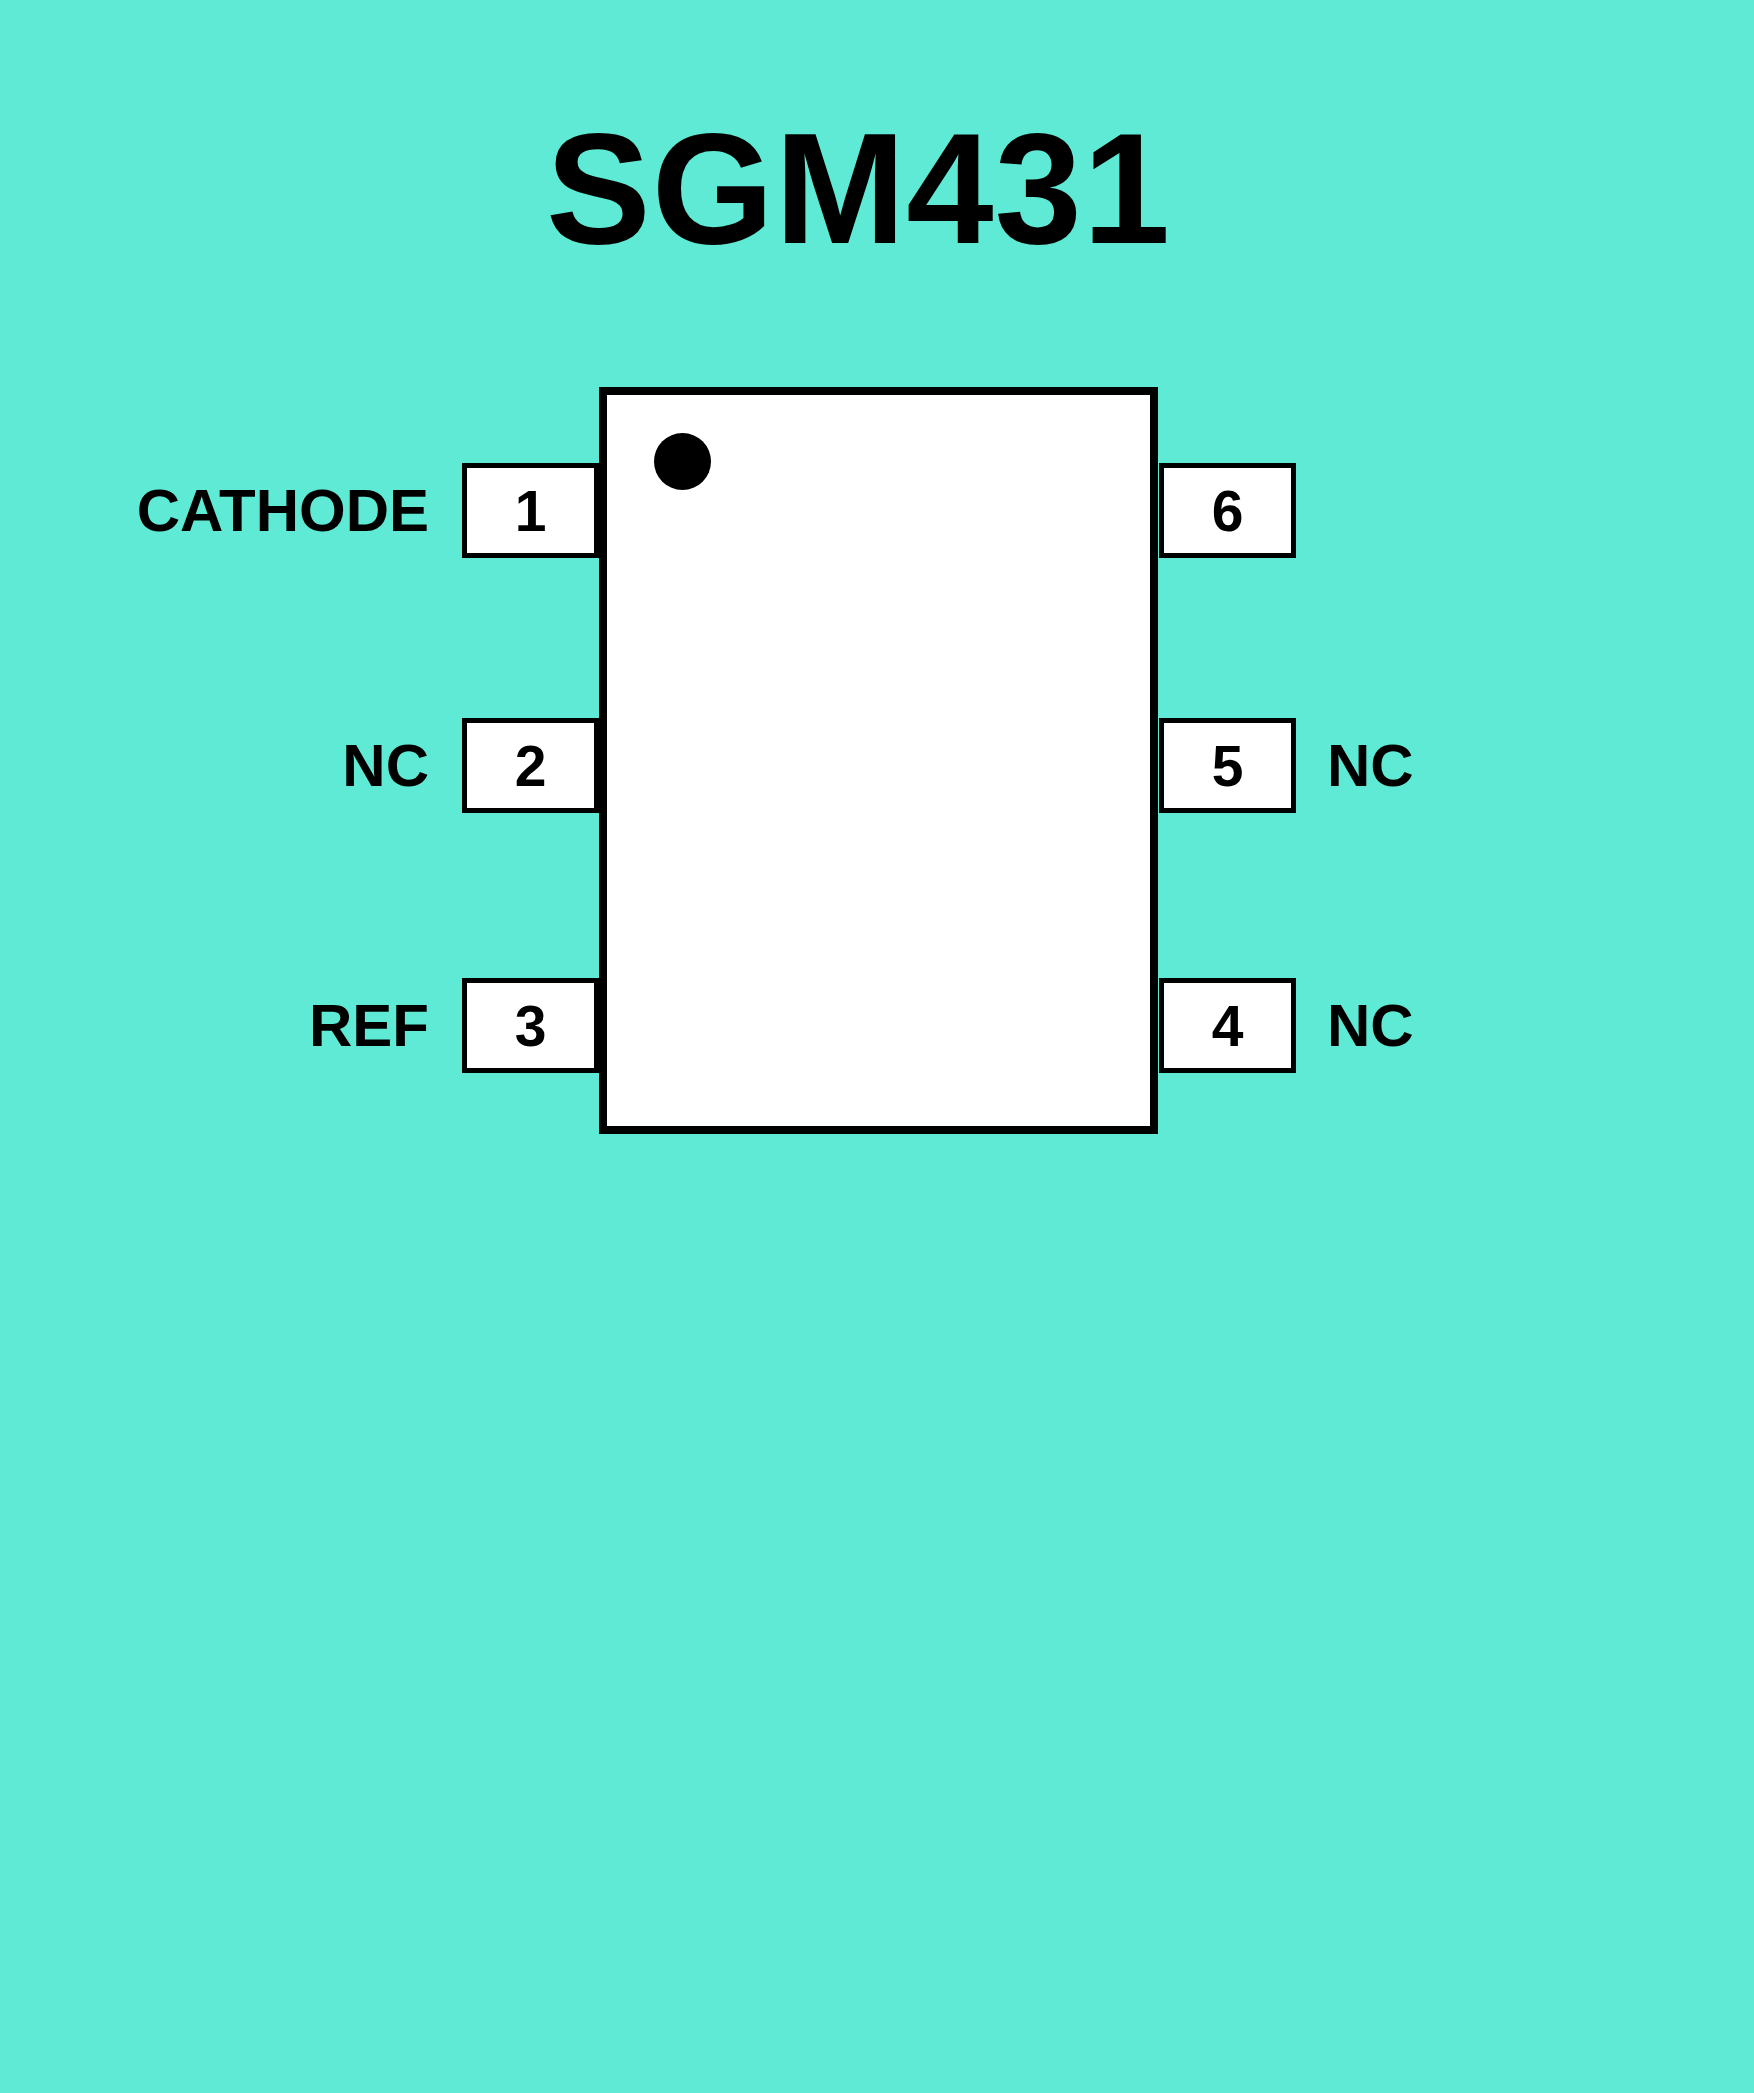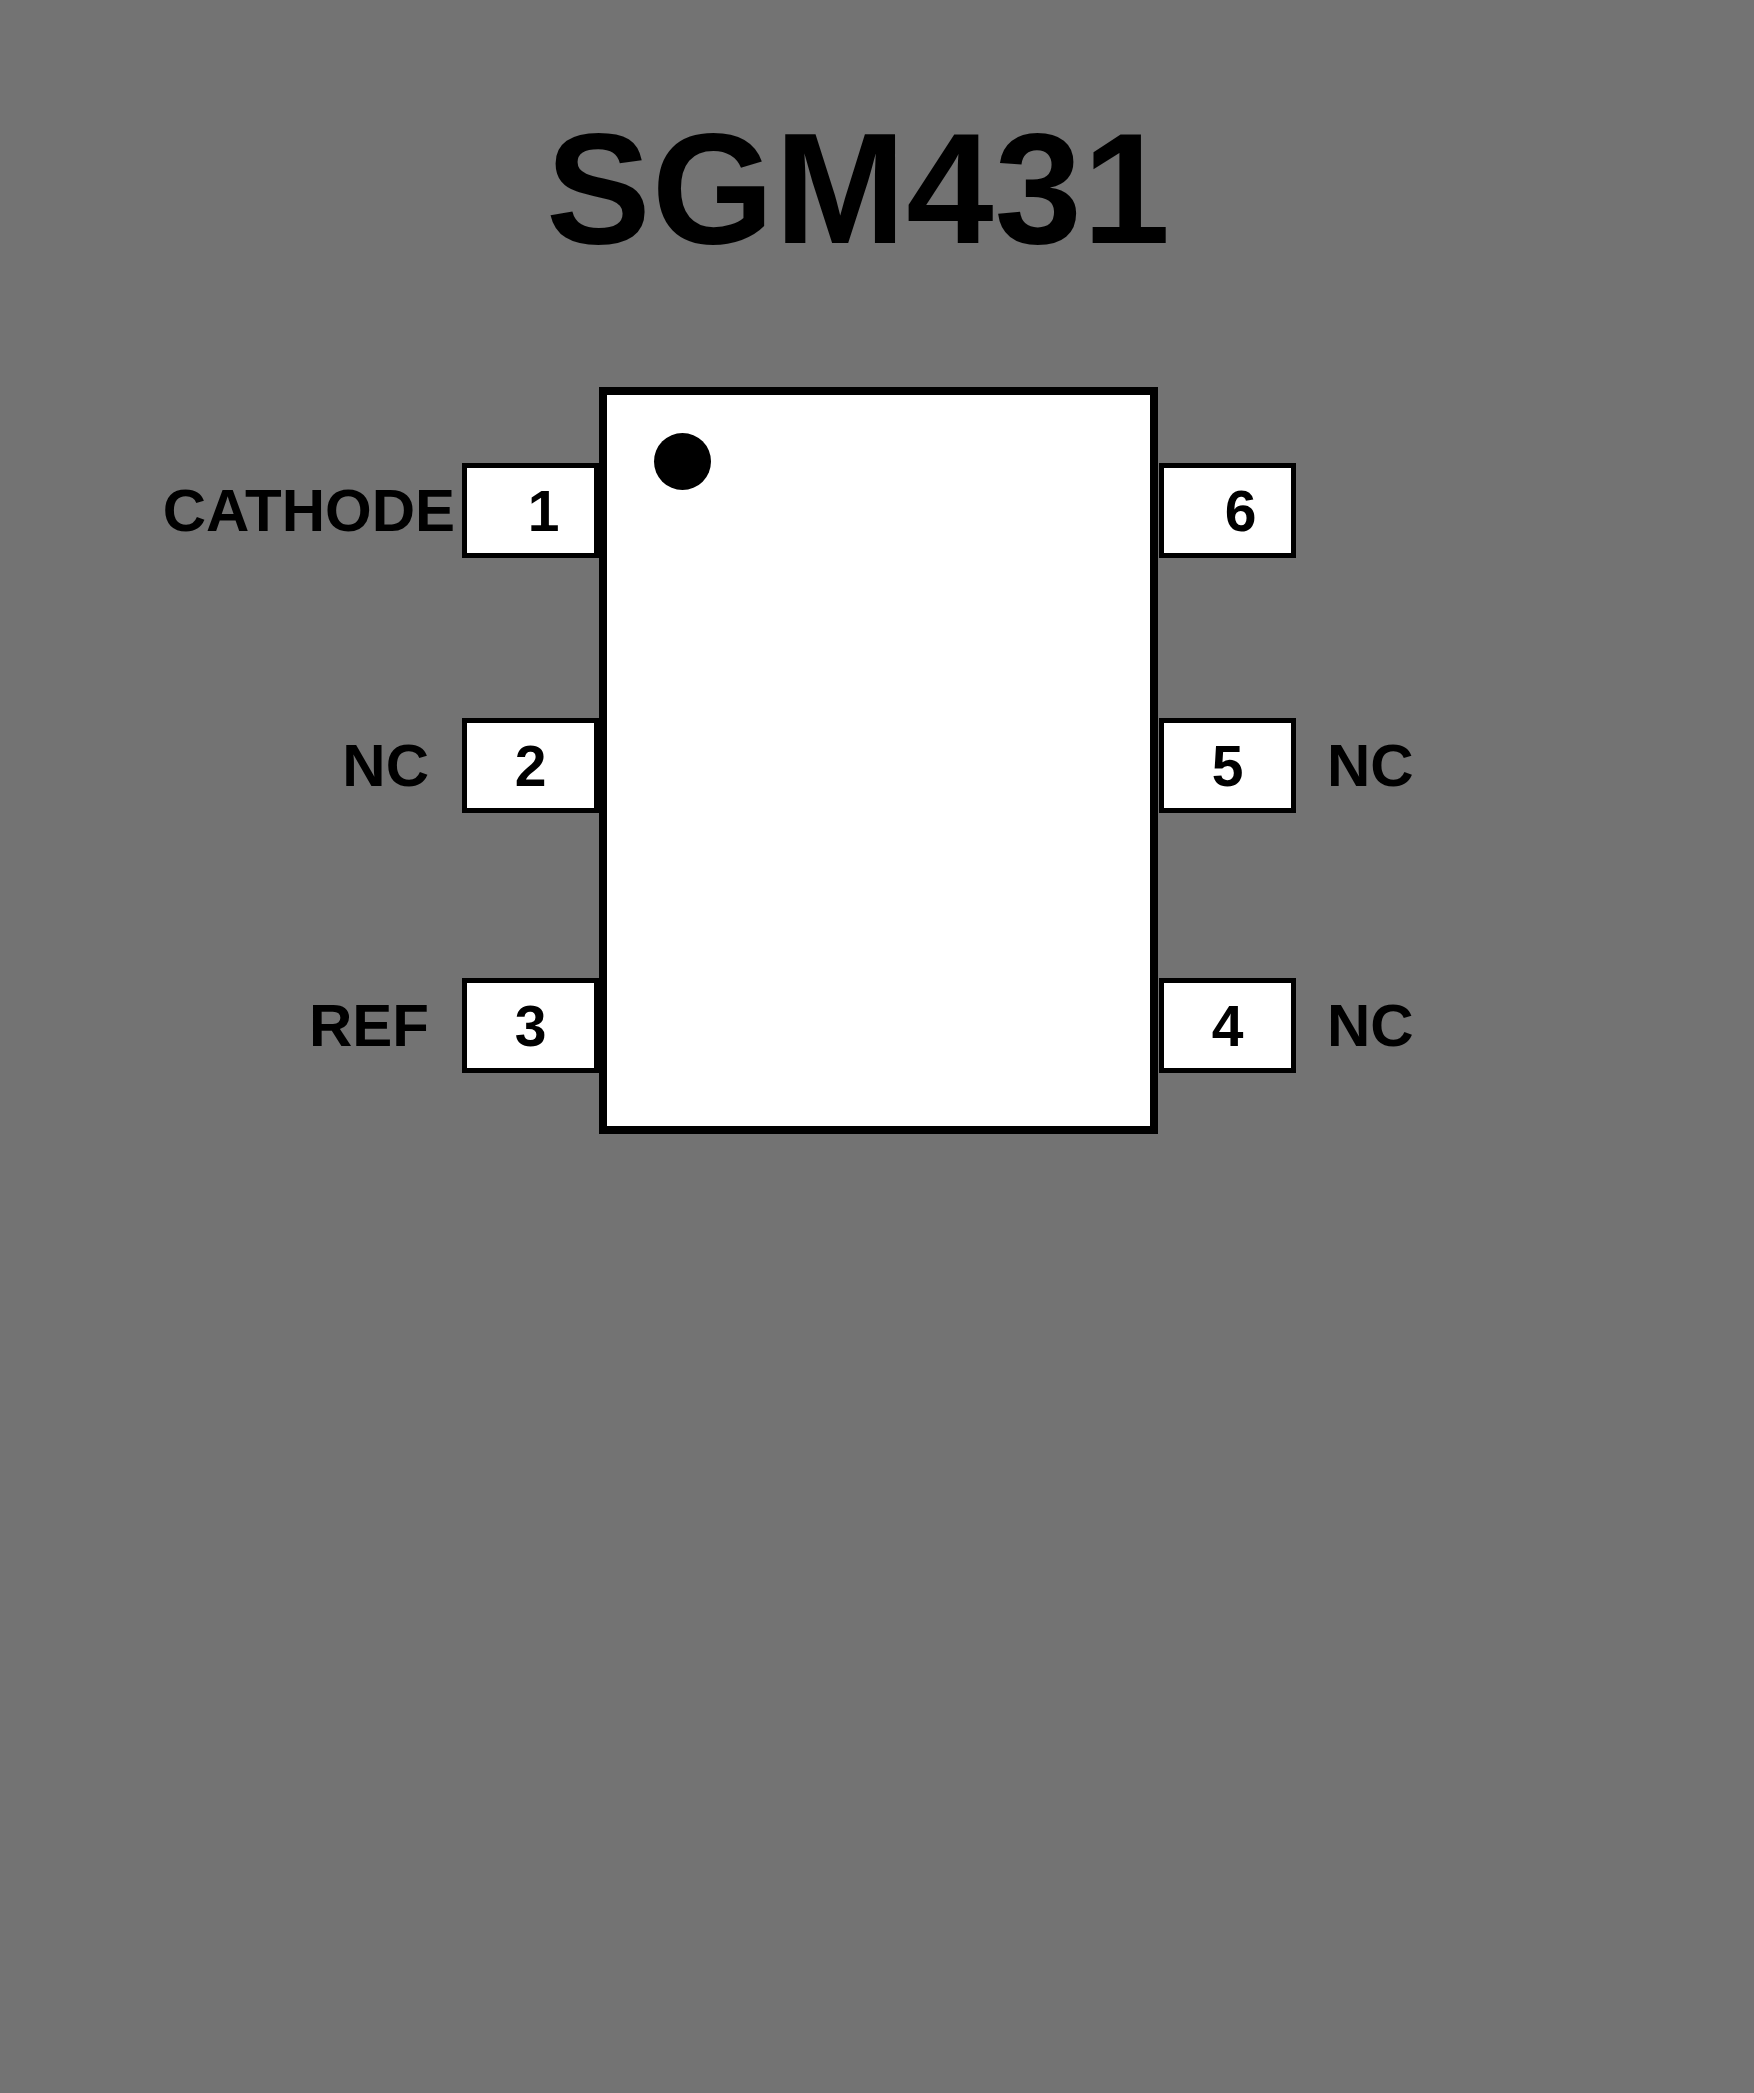--- a/index.html
+++ b/index.html
@@ -4,21 +4,21 @@
 <style>
   html, body {
     margin: 0;
     padding: 0;
     background: #ffffff;
   }
   .page {
     position: relative;
     width: 1754px;
     height: 2093px;
-    background: #737373;
+    background: #5eead4;
     font-family: "Liberation Sans", sans-serif;
     font-weight: bold;
     color: #000000;
     overflow: hidden;
   }
   .title {
     position: absolute;
     top: 102px;
     left: 420px;
     width: 877px;
@@ -53,21 +53,21 @@
     border: 5.5px solid #000000;
     box-sizing: border-box;
     background: #ffffff;
     display: flex;
     align-items: center;
     justify-content: center;
     font-size: 57px;
   }
   .pin-box.side-left  { left: 462px; }
   .pin-box.side-right { left: 1159px; }
-  .row1 { top: 463px; padding-left: 26px; }
+  .row1 { top: 463px; }
   .row2 { top: 718px; }
   .row3 { top: 978px; }
   .pin-label {
     position: absolute;
     height: 95px;
     line-height: 95px;
     font-size: 60px;
     white-space: nowrap;
   }
   .pin-label.side-left {

